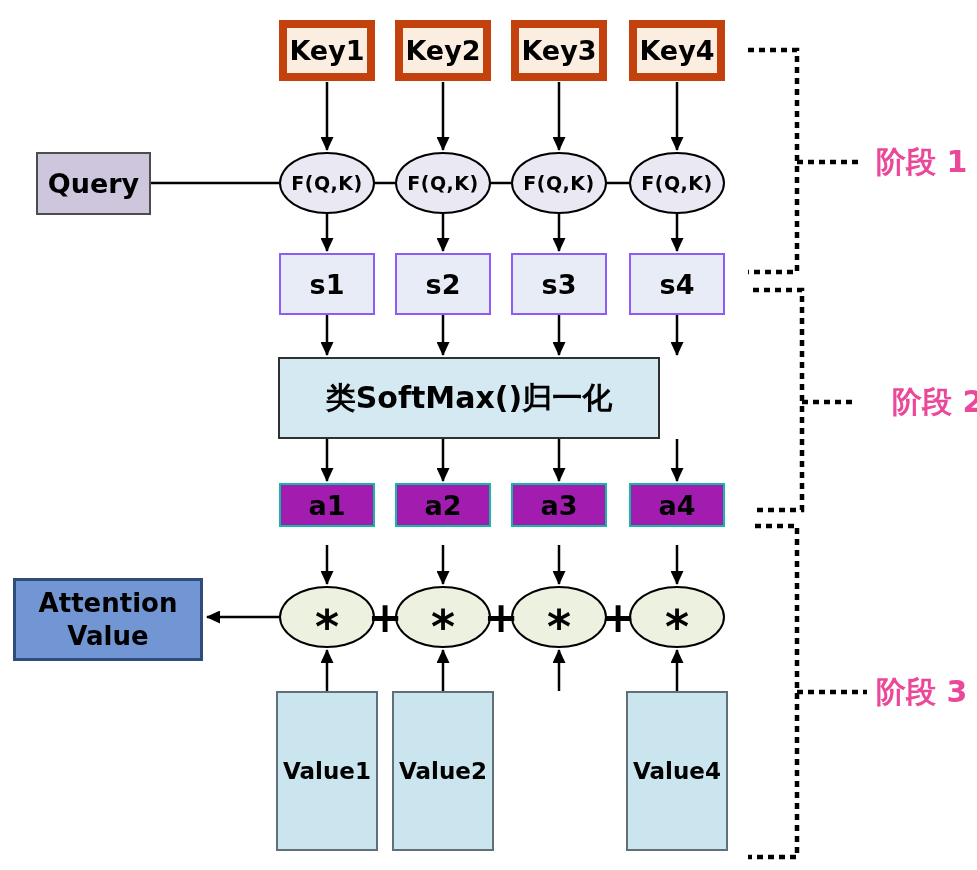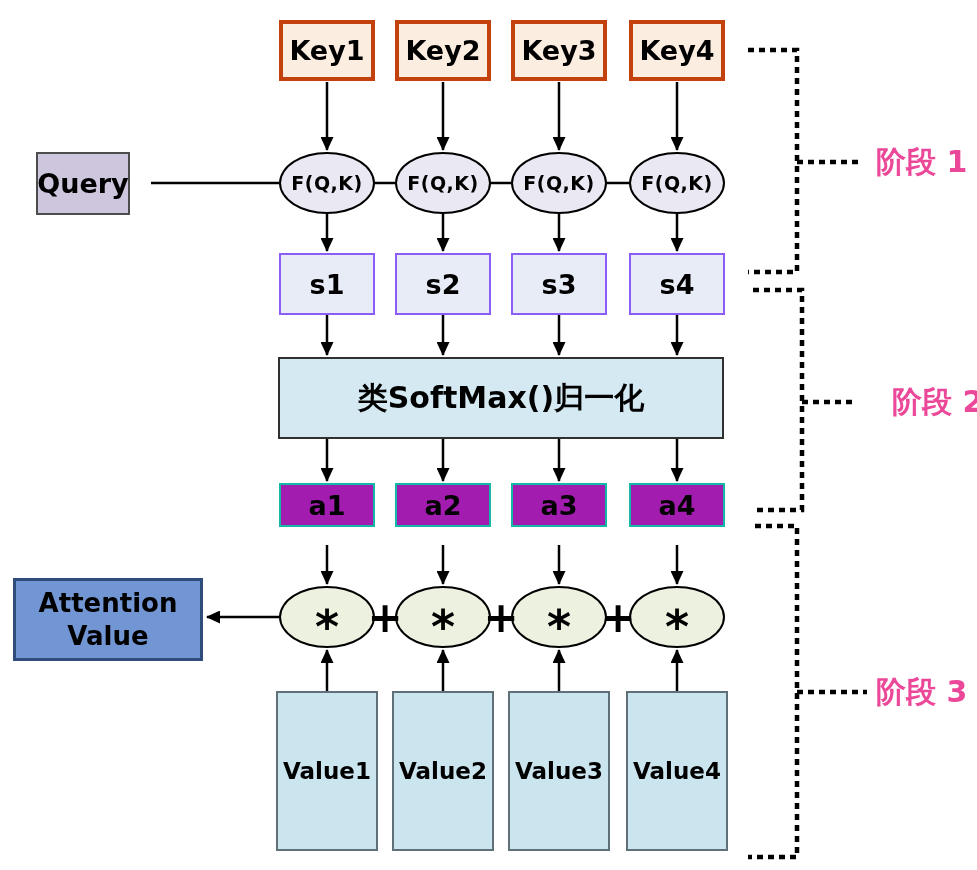--- a/index.html
+++ b/index.html
@@ -9,29 +9,29 @@
     background:#ffffff;
     font-family:"DejaVu Sans","Liberation Sans",sans-serif;
     overflow:hidden;
   }
   #connectors{position:absolute;left:0;top:0;z-index:1;}
   .box{
     position:absolute;z-index:2;box-sizing:border-box;
     display:flex;align-items:center;justify-content:center;
     font-weight:bold;color:#000;text-align:center;
   }
-  .key-box{width:96px;height:61px;top:20px;background:#fbeee1;border:4px solid #c2410c;font-size:27px;}
+  .key-box{width:96px;height:61px;top:20px;background:#fbeee1;border:8px solid #c2410c;font-size:27px;}
   .f-ellipse{width:96px;height:62px;top:152px;background:#eae8f2;border:2px solid #000;border-radius:50%;font-size:19px;letter-spacing:0.5px;}
   .score-box{width:96px;height:62px;top:253px;background:#e7ecf6;border:2px solid #8b5cf6;font-size:27px;}
-  .softmax-box{left:278px;top:357px;width:446px;height:82px;background:#d4e9f1;border:2px solid #303030;font-size:30px;}
+  .softmax-box{left:278px;top:357px;width:382px;height:82px;background:#d4e9f1;border:2px solid #303030;font-size:30px;}
   .weight-box{width:96px;height:44px;top:483px;background:#a21caf;border:2px solid #14b8a6;font-size:27px;}
   .mul-ellipse{width:96px;height:62px;top:586px;background:#edf1e0;border:2px solid #000;border-radius:50%;font-size:46px;}
   .mul-ellipse span{transform:translateY(10px);}
   .value-box{width:102px;height:160px;top:691px;background:#cbe5ef;border:2px solid #607078;font-size:23px;}
-  .query-box{left:36px;top:152px;width:94px;height:63px;background:#cdc6dd;border:2px solid #4d4d4d;font-size:27px;}
+  .query-box{left:36px;top:152px;width:115px;height:63px;background:#cdc6dd;border:2px solid #4d4d4d;font-size:27px;}
   .attention-box{left:13px;top:578px;width:190px;height:83px;background:#7296d4;border:3px solid #2e4d7b;font-size:26px;flex-direction:column;line-height:1.25;}
   .plus-sym{
     position:absolute;z-index:3;width:36px;height:44px;
     display:flex;align-items:center;justify-content:center;
     font-weight:bold;font-size:42px;color:#000;
   }
   .stage-label{
     position:absolute;z-index:2;left:876px;height:42px;
     display:flex;align-items:center;
     font-weight:bold;font-size:30px;color:#ec4899;white-space:nowrap;
@@ -186,23 +186,20 @@
     <span>Attention</span>
     <span>Value</span>
   </div>
 
   <div class="box value-box v1">
       <span>Value1</span>
     </div>
   <div class="box value-box v2">
       <span>Value2</span>
     </div>
-  <div class="box value-box v3">
-      <span>Value3</span>
-    </div>
   <div class="box value-box v4">
       <span>Value4</span>
     </div>
 
   <div class="stage-label" style="top:141px;">阶段 1</div>
   <div class="stage-label" style="top:381px;margin-left:16px;">阶段 2</div>
   <div class="stage-label" style="top:671px;">阶段 3</div>
 
 </div>
 

